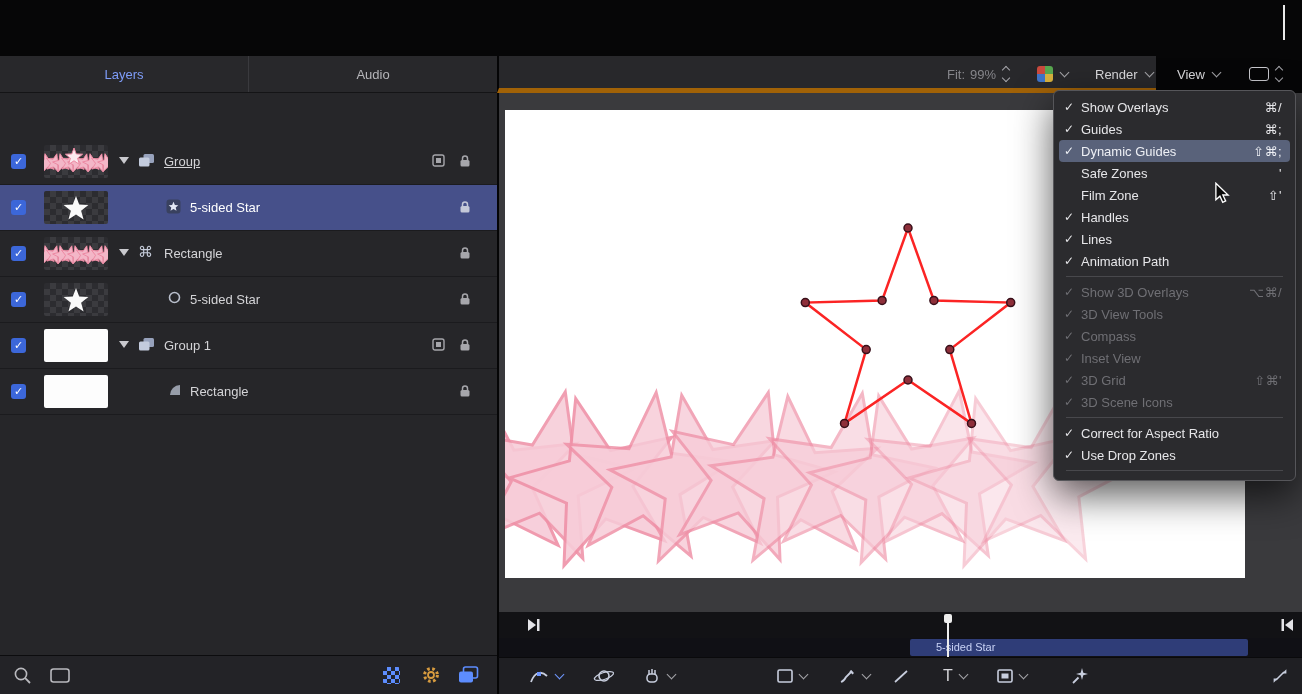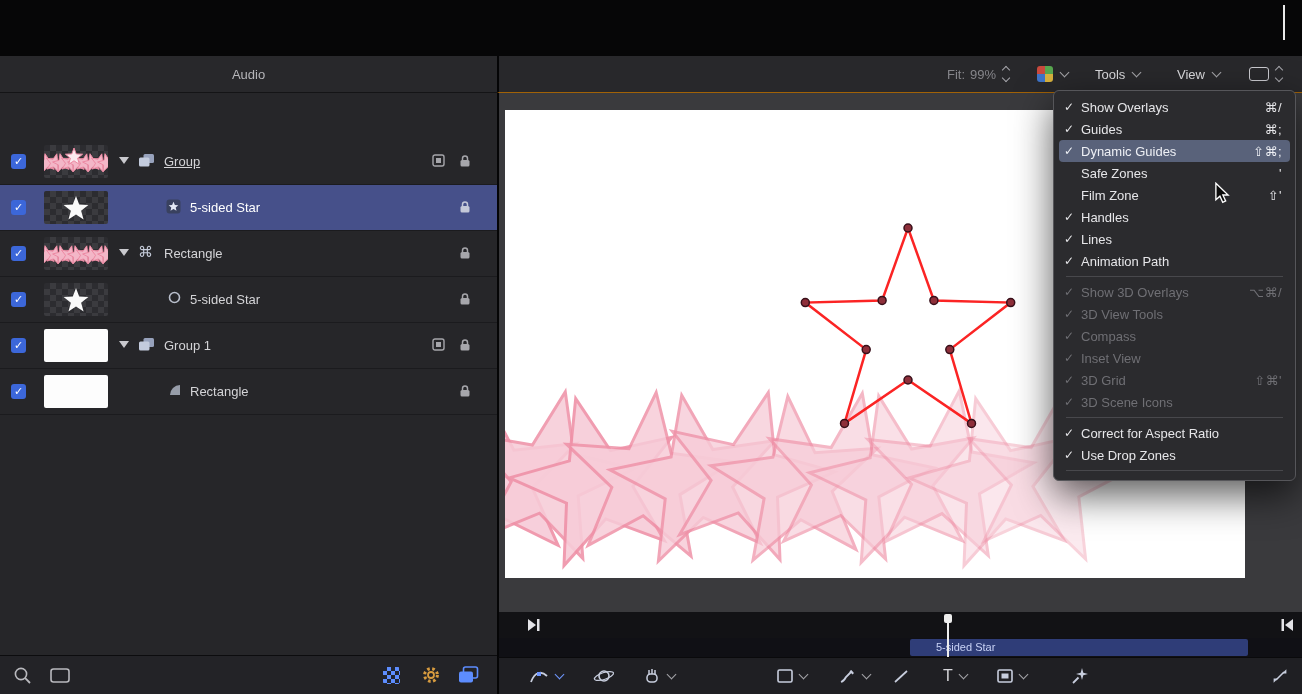--- a/index.html
+++ b/index.html
@@ -9,22 +9,22 @@
   .topbar{position:absolute;left:0;top:0;width:1302px;height:56px;background:#060607;}
   .top-tick{position:absolute;left:1283px;top:5px;width:2px;height:35px;background:#e9e9e9;}
   
   .tabs{position:absolute;left:0;top:56px;width:497px;height:37px;background:#28282b;
         border-bottom:1px solid #141416;display:flex;box-sizing:border-box;}
   .tab{flex:1;display:flex;align-items:center;justify-content:center;font-size:13px;
        color:#b6b6ba;border-right:1px solid #3a3a3e;cursor:default;}
   .tab:last-child{border-right:none;}
   .tab.active{color:#7e9cf8;}
   
-  .canvas-header{position:absolute;left:497px;top:56px;width:805px;height:37px;background:#28282b;
-        border-bottom:1px solid #a16207;border-left:2px solid #050506;box-sizing:border-box;}
+  .canvas-header{position:absolute;left:497px;top:56px;width:659px;height:37px;background:#28282b;
+        border-bottom:5px solid #a16207;border-left:2px solid #050506;box-sizing:border-box;}
   .hctrl{position:absolute;top:0;height:36px;display:flex;align-items:center;gap:5px;font-size:13px;color:#d9d9dc;}
   .hctrl.dim{color:#85858a;}
   .chev{display:inline-block;width:6px;height:6px;border-right:1.5px solid #a5a5aa;
         border-bottom:1.5px solid #a5a5aa;transform:rotate(45deg);margin-left:3px;margin-top:-3px;}
   .chev.blue{border-color:#6f97ff;}
   .stepper{display:inline-flex;flex-direction:column;margin-left:2px;}
   .stepper i{width:5px;height:5px;display:block;border:0 solid #a5a5aa;transform:rotate(45deg);}
   .stepper .up{border-left-width:1.5px;border-top-width:1.5px;margin-bottom:1px;}
   .stepper .down{border-right-width:1.5px;border-bottom-width:1.5px;margin-top:1px;}
   .swatch{width:16px;height:16px;border-radius:3px;overflow:hidden;display:grid;
@@ -96,20 +96,23 @@
 </head>
 <body>
 
 <div class="app">
 
   <div class="topbar">
     <div class="top-tick"></div>
   </div>
 
   <div class="tabs">
+    <div class="tab active">
+        <span>Layers</span>
+      </div>
     <div class="tab">
         <span>Audio</span>
       </div>
   </div>
 
   <div class="canvas-header">
     <div class="hctrl dim" style="left:448px">
       <span>Fit:</span>
       <span>99%</span>
       <span class="stepper">
@@ -120,21 +123,21 @@
     <div class="hctrl" style="left:538px">
       <span class="swatch">
         <i style="background:#c94a3e"></i>
           <i style="background:#58a74f"></i>
           <i style="background:#3e74c9"></i>
           <i style="background:#d8b23e"></i>
       </span>
       <i class="chev"></i>
     </div>
     <div class="hctrl" style="left:596px">
-      <span>Tools</span>
+      <span>Render</span>
       <i class="chev"></i>
     </div>
     <div class="hctrl" style="left:678px">
       <span>View</span>
       <i class="chev"></i>
     </div>
     <div class="hctrl" style="left:750px">
       <span class="monitor"></span>
       <span class="stepper">
           <i class="up"></i>

